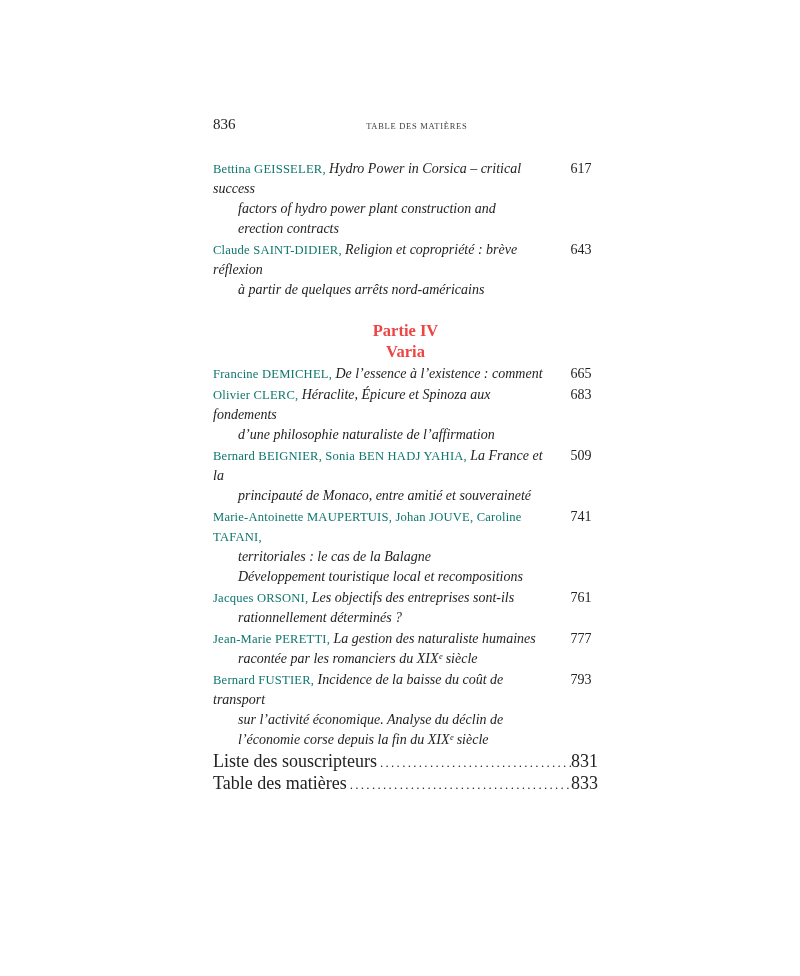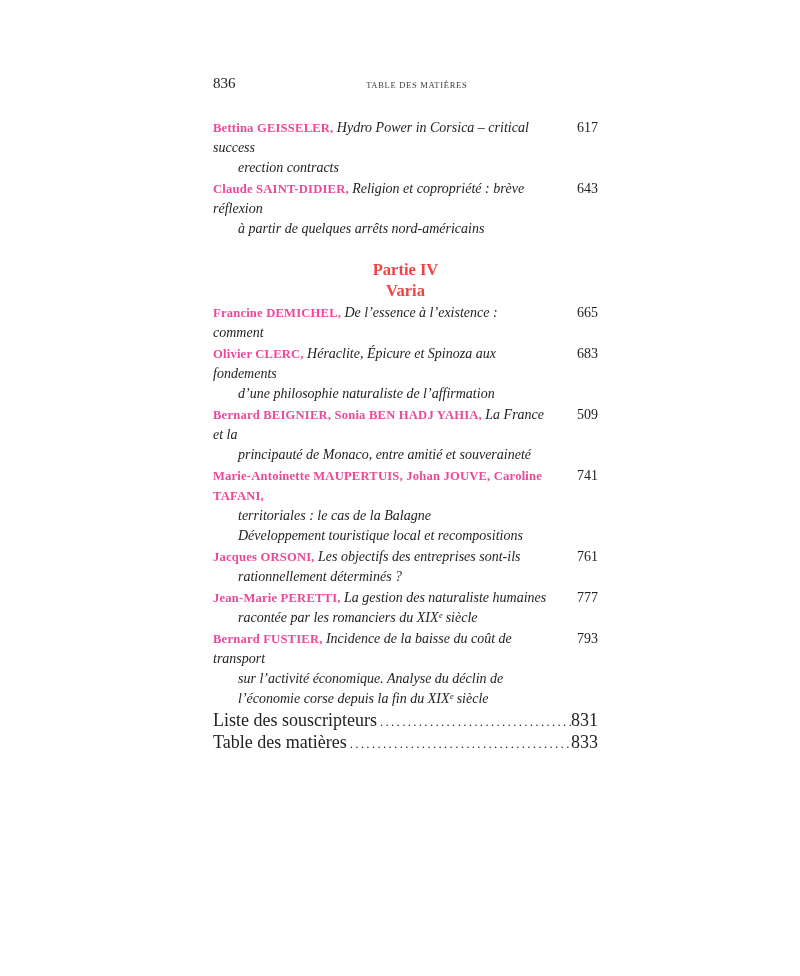--- a/index.html
+++ b/index.html
@@ -8,21 +8,21 @@
     background: #ffffff;
   }
   .page {
     position: relative;
     width: 800px;
     height: 976px;
     background: #ffffff;
     font-family: "Liberation Serif", "DejaVu Serif", serif;
     color: #1e1e1e;
     box-sizing: border-box;
-    padding: 75px 202px 0 213px;
+    padding: 116px 202px 0 213px;
     border-radius: 16px;
   }
   .header-row {
     display: flex;
     align-items: baseline;
     margin-bottom: 26px;
   }
   .folio {
     font-size: 15px;
     color: #222222;
@@ -40,38 +40,38 @@
     align-items: flex-start;
     margin-bottom: 1px;
   }
   .entry-text {
     flex: 1 1 auto;
     padding-right: 14px;
     font-size: 14px;
     line-height: 20px;
   }
   .authors {
-    font-weight: 700;
+    font-weight: 400;
     font-style: normal;
     font-size: 12.6px;
     letter-spacing: 0.2px;
-    color: #ec4899;
+    color: #0f766e;
   }
   .title {
     font-style: italic;
     color: #222222;
   }
   .cont {
     padding-left: 25px;
     font-style: italic;
     color: #222222;
   }
   .entry-page {
     flex: 0 0 34px;
-    text-align: right;
+    text-align: center;
     font-size: 14px;
     line-height: 20px;
     color: #222222;
   }
   .section-heading {
     text-align: center;
     font-weight: 700;
     font-size: 16.5px;
     line-height: 21px;
     margin-top: 20px;
@@ -111,20 +111,21 @@
 <div class="page">
 
   <div class="header-row">
     <span class="folio">836</span>
     <span class="running-header">TABLE DES MATIÈRES</span>
   </div>
 
   <div class="entry">
     <div class="entry-text">
       <div><span class="authors">Bettina GEISSELER, </span><span class="title">Hydro Power in Corsica – critical success</span></div>
+      <div class="cont">factors of hydro power plant construction and</div>
       <div class="cont">erection contracts</div>
     </div>
     <div class="entry-page">617</div>
   </div>
 
   <div class="entry">
     <div class="entry-text">
       <div><span class="authors">Claude SAINT-DIDIER, </span><span class="title">Religion et copropriété : brève réflexion</span></div>
       <div class="cont">à partir de quelques arrêts nord-américains</div>
     </div>

